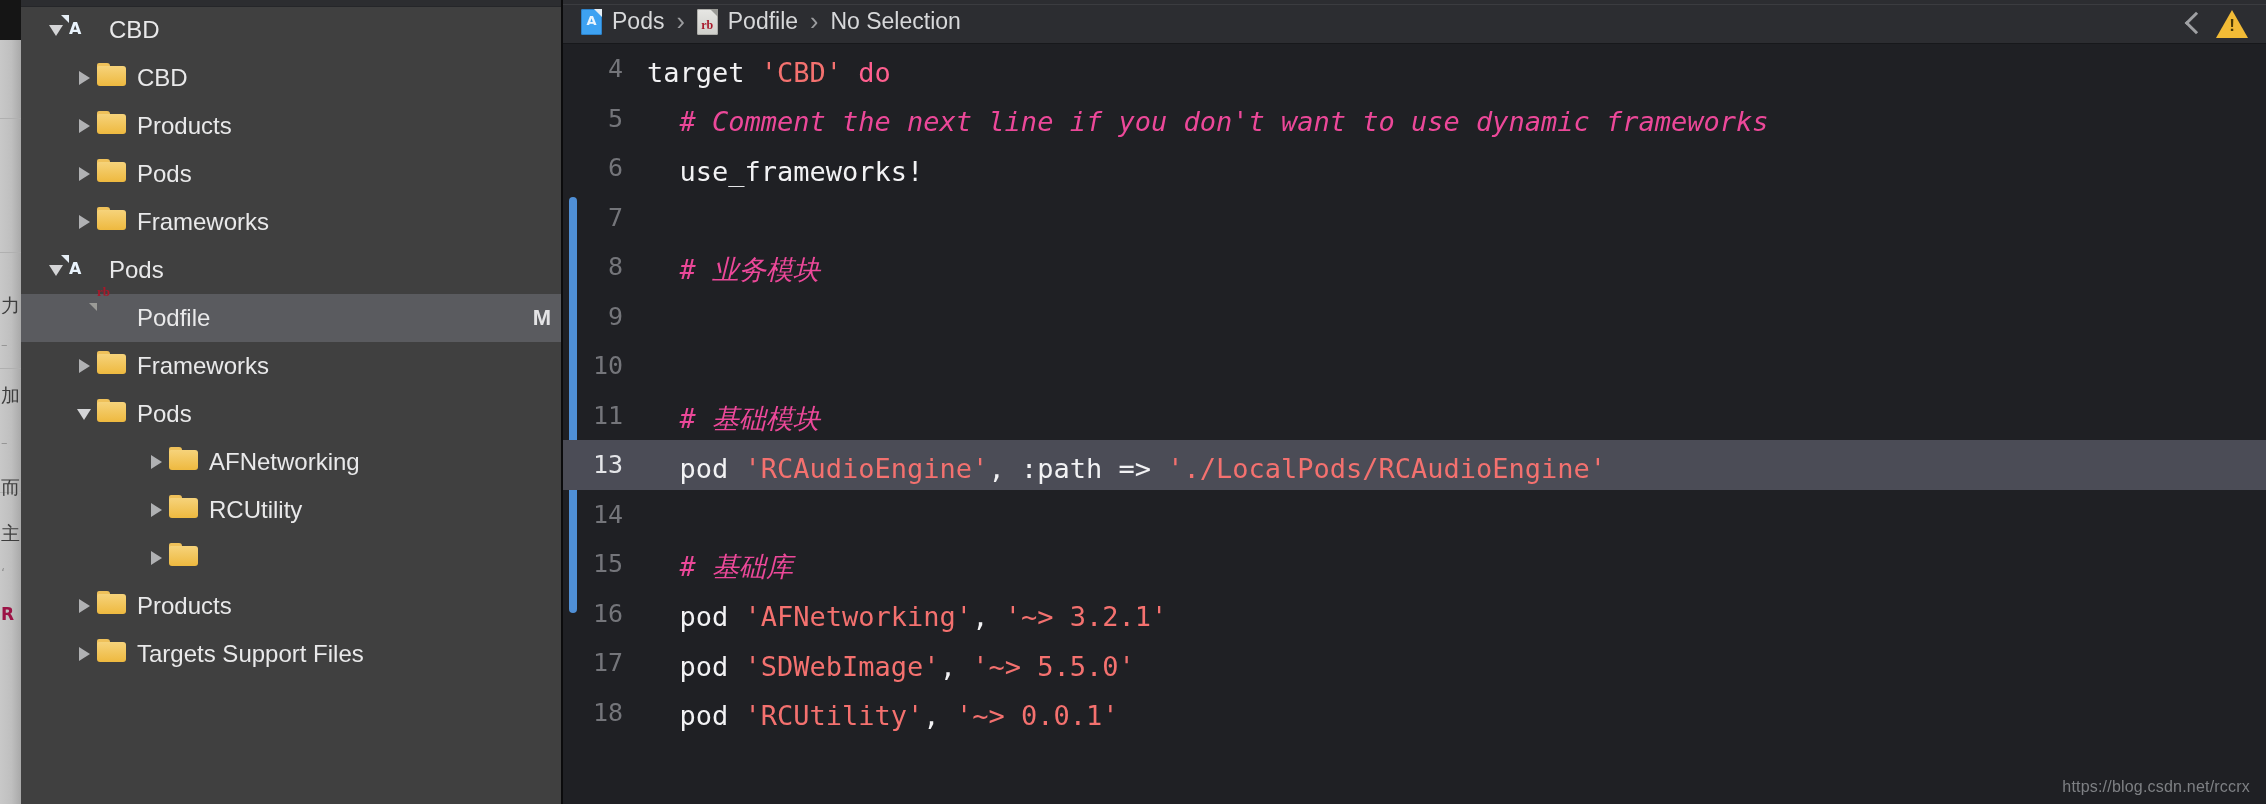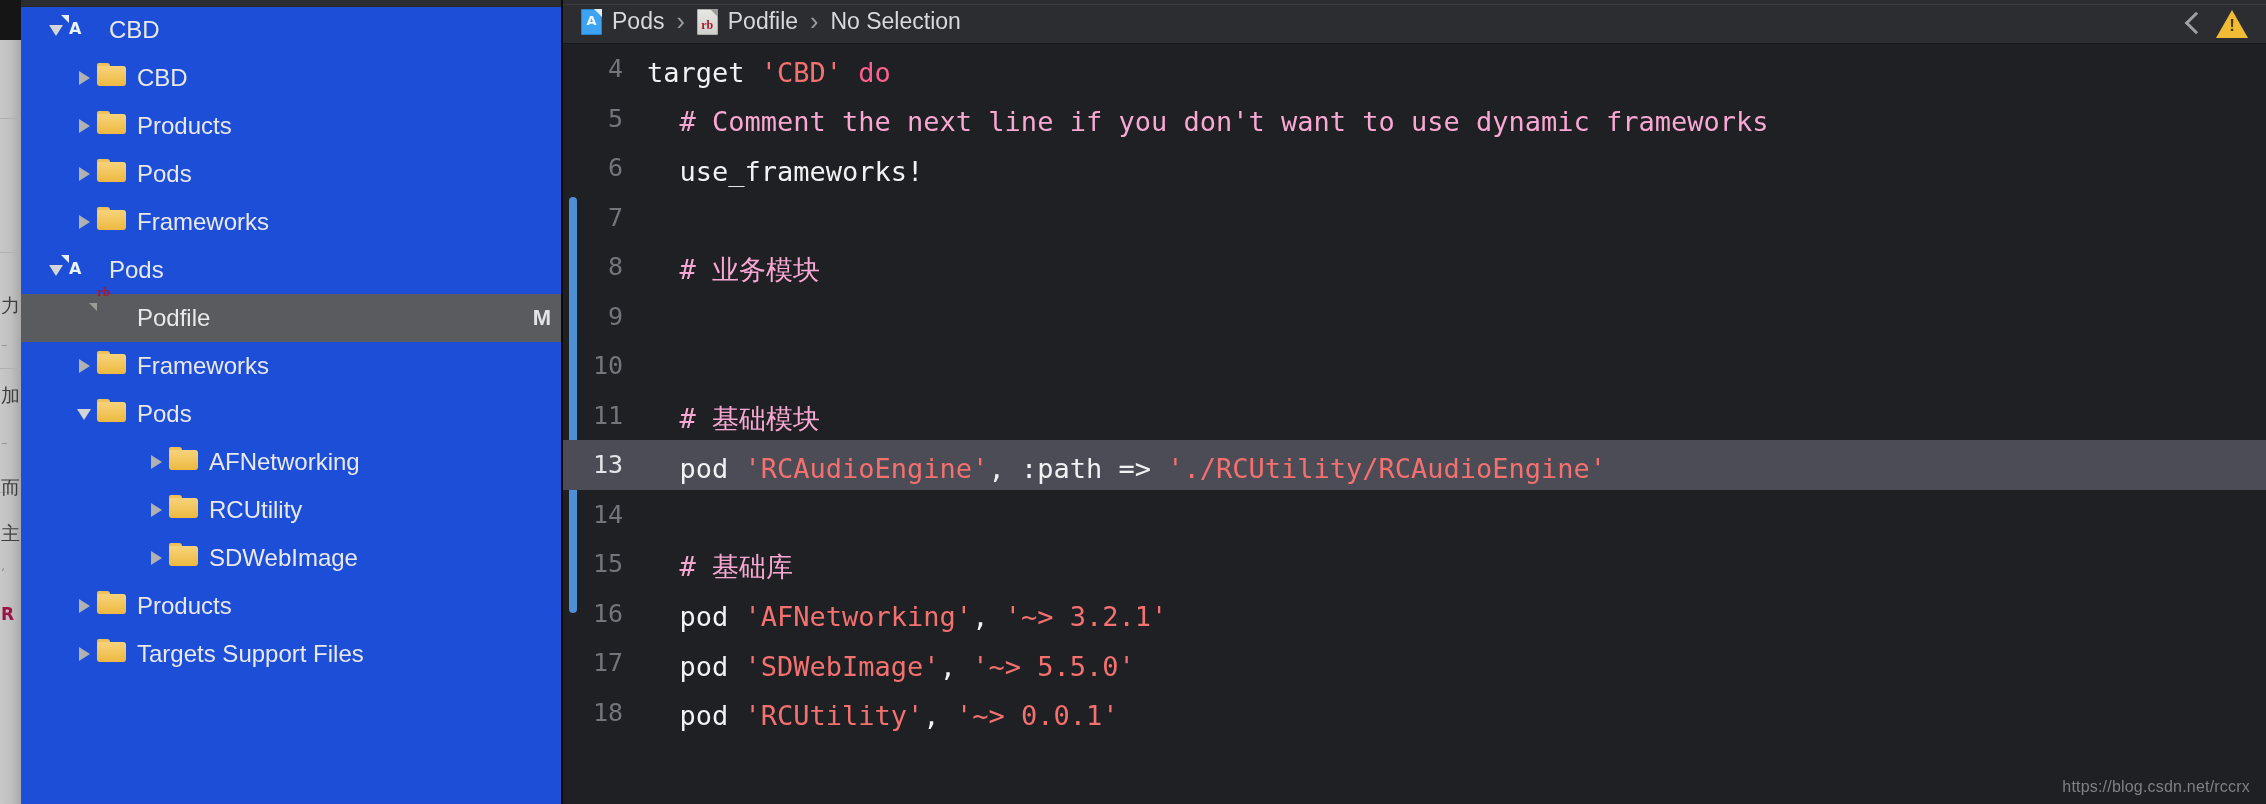--- a/index.html
+++ b/index.html
@@ -62,21 +62,21 @@
     font-weight: bold;
     font-size: 17px;
   }
 
   
   .navigator {
     position: relative;
     width: 542px;
     flex: 0 0 542px;
     height: 804px;
-    background: #1d4ed8;
+    background: #404040;
     border-right: 2px solid #0b0b0c;
     box-sizing: border-box;
     overflow: hidden;
   }
   .nav-toolbar-line {
     position: absolute;
     top: 0; left: 0; right: 0;
     height: 6px;
     background: #2c2d30;
     border-bottom: 1px solid #252629;
@@ -358,21 +358,21 @@
     color: #e4e5e8;
   }
   .code-text {
     flex: 1 1 auto;
     color: #f2f2f4;
     overflow: hidden;
     margin-top: 7px;
   }
   .tok-kw    { color: #ff5f8f; }
   .tok-str   { color: #f4716f; }
-  .tok-cmt   { color: #f9a8d4; }
+  .tok-cmt   { color: #ec4899; font-style: italic; }
   .tok-plain { color: #f2f2f4; }
 
   .watermark {
     position: absolute;
     right: 16px;
     bottom: 8px;
     color: #7e8084;
     font-size: 16px;
     font-family: "Liberation Sans", sans-serif;
     letter-spacing: 0.2px;
@@ -476,21 +476,20 @@
             <span class="tri-right"></span>
           </span>
           <span class="tree-icon"><span class="icon-folder"></span></span>
           <span class="tree-label">RCUtility</span>
         </div>
         <div class="tree-row ind-2">
           <span class="tree-disc">
             <span class="tri-right"></span>
           </span>
           <span class="tree-icon"><span class="icon-folder"></span></span>
-          <span class="tree-label">SDWebImage</span>
         </div>
         <div class="tree-row ind-1">
           <span class="tree-disc">
             <span class="tri-right"></span>
           </span>
           <span class="tree-icon"><span class="icon-folder"></span></span>
           <span class="tree-label">Products</span>
         </div>
         <div class="tree-row ind-1">
           <span class="tree-disc">
@@ -534,21 +533,21 @@
       <div class="change-gutter" id="change-gutter" style="top: 152.5px; height: 416px;"></div>
       <div class="code-lines" id="code-lines">
           <div class="code-line"><span class="ln">4</span><span class="code-text"><span class="tok-plain">target </span><span class="tok-str">'CBD'</span><span class="tok-plain"> </span><span class="tok-kw">do</span></span></div>
           <div class="code-line"><span class="ln">5</span><span class="code-text"><span class="tok-cmt">  # Comment the next line if you don't want to use dynamic frameworks</span></span></div>
           <div class="code-line"><span class="ln">6</span><span class="code-text"><span class="tok-plain">  use_frameworks!</span></span></div>
           <div class="code-line"><span class="ln">7</span><span class="code-text"><span class="tok-plain"></span></span></div>
           <div class="code-line"><span class="ln">8</span><span class="code-text"><span class="tok-cmt">  # 业务模块</span></span></div>
           <div class="code-line"><span class="ln">9</span><span class="code-text"><span class="tok-plain"></span></span></div>
           <div class="code-line"><span class="ln">10</span><span class="code-text"><span class="tok-plain"></span></span></div>
           <div class="code-line"><span class="ln">11</span><span class="code-text"><span class="tok-cmt">  # 基础模块</span></span></div>
-          <div class="code-line highlight"><span class="ln">13</span><span class="code-text"><span class="tok-plain">  pod </span><span class="tok-str">'RCAudioEngine'</span><span class="tok-plain">, :path =&gt; </span><span class="tok-str">'./RCUtility/RCAudioEngine'</span></span></div>
+          <div class="code-line highlight"><span class="ln">13</span><span class="code-text"><span class="tok-plain">  pod </span><span class="tok-str">'RCAudioEngine'</span><span class="tok-plain">, :path =&gt; </span><span class="tok-str">'./LocalPods/RCAudioEngine'</span></span></div>
           <div class="code-line"><span class="ln">14</span><span class="code-text"><span class="tok-plain"></span></span></div>
           <div class="code-line"><span class="ln">15</span><span class="code-text"><span class="tok-cmt">  # 基础库</span></span></div>
           <div class="code-line"><span class="ln">16</span><span class="code-text"><span class="tok-plain">  pod </span><span class="tok-str">'AFNetworking'</span><span class="tok-plain">, </span><span class="tok-str">'~&gt; 3.2.1'</span></span></div>
           <div class="code-line"><span class="ln">17</span><span class="code-text"><span class="tok-plain">  pod </span><span class="tok-str">'SDWebImage'</span><span class="tok-plain">, </span><span class="tok-str">'~&gt; 5.5.0'</span></span></div>
           <div class="code-line"><span class="ln">18</span><span class="code-text"><span class="tok-plain">  pod </span><span class="tok-str">'RCUtility'</span><span class="tok-plain">, </span><span class="tok-str">'~&gt; 0.0.1'</span></span></div>
         </div>
       <div class="watermark">https://blog.csdn.net/rccrx</div>
     </div>
 
   </div>

